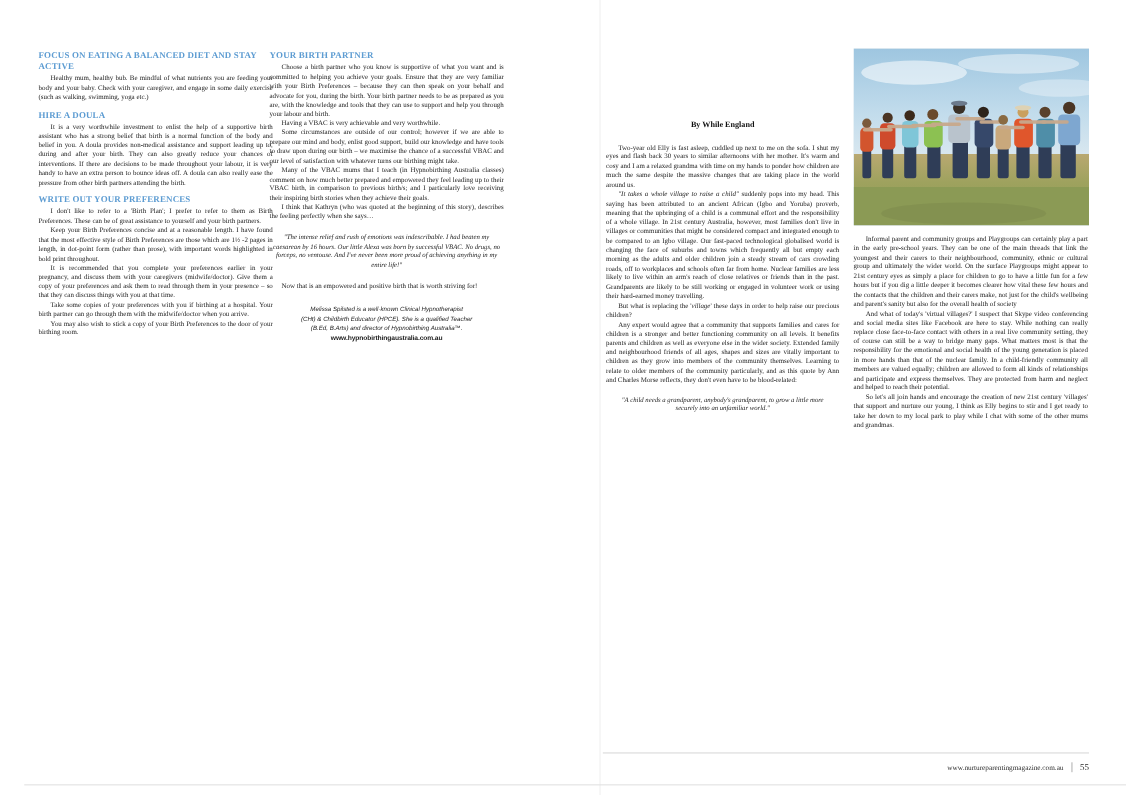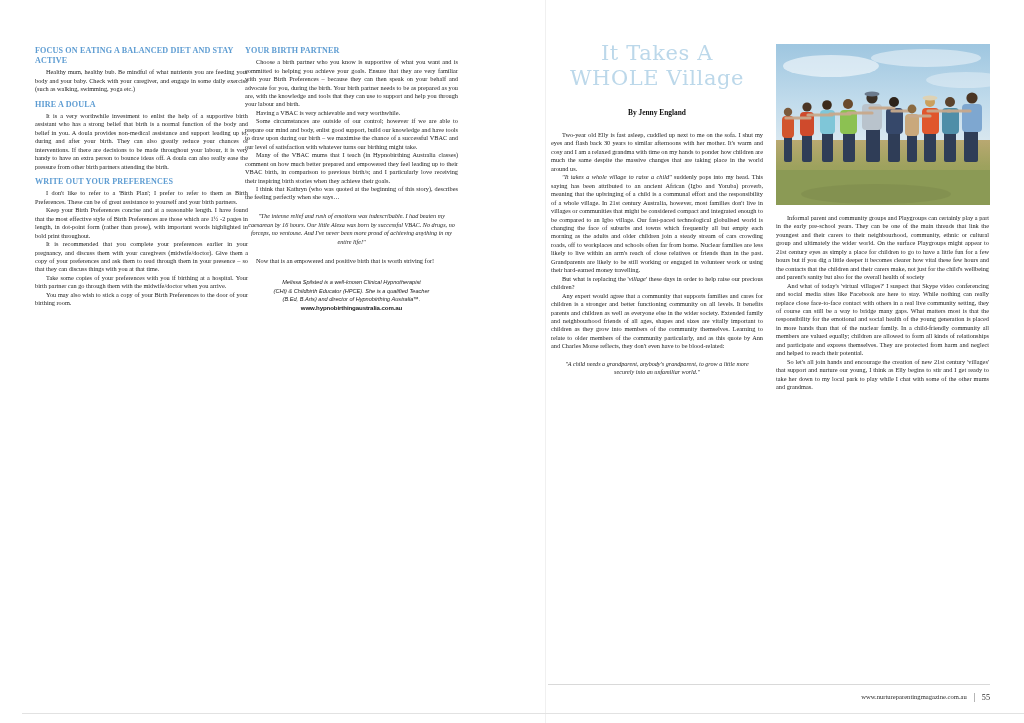--- a/index.html
+++ b/index.html
@@ -172,21 +172,21 @@
     top: 713px;
     width: 1002px;
     height: 1px;
     background: #e2e2e2;
   }
   #footer {
     position: absolute;
     right: 34px;
     top: 693px;
     display: flex;
-    align-items: flex-start;
+    align-items: flex-end;
     gap: 7px;
     font-family: "Liberation Serif", serif;
     font-size: 6.6px;
     color: #2b2b2b;
   }
   #footer .sep {
     display: inline-block;
     width: 1px;
     height: 9px;
     background: #b5b5b5;
@@ -233,24 +233,22 @@
         <div>(B.Ed, B.Arts) and director of Hypnobirthing Australia™.</div>
         <span class="url">www.hypnobirthingaustralia.com.au</span>
       </div>
     </div>
   </div>
 
   <div id="gutter"></div>
 
   <div id="page-right" class="page"></div>
 
-  <div id="article-title">It Takes A
-WHOLE Village</div>
-
-  <div id="article-byline">By Jenny England</div>
+
+  <div id="article-byline">By While England</div>
 
   <div id="photo">
     <svg viewBox="0 0 214 161" preserveAspectRatio="none">
       <defs>
         <linearGradient id="sky" x1="0" y1="0" x2="0" y2="1">
           <stop offset="0%" stop-color="#9ec6e0"></stop>
           <stop offset="55%" stop-color="#c2dcec"></stop>
           <stop offset="100%" stop-color="#dfeaf0"></stop>
         </linearGradient>
         <linearGradient id="ground" x1="0" y1="0" x2="0" y2="1">

